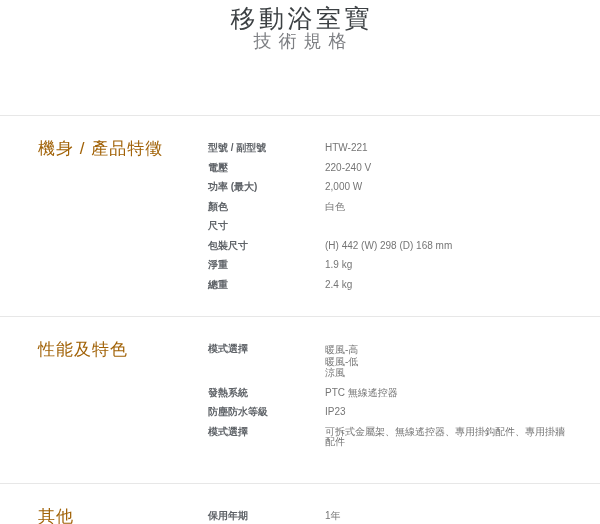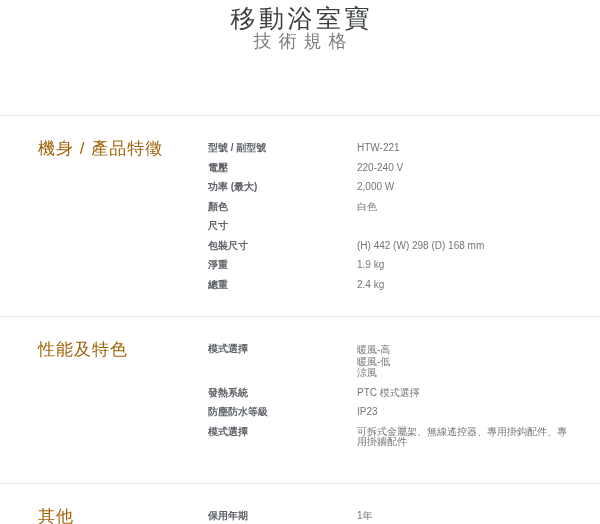--- a/index.html
+++ b/index.html
@@ -58,21 +58,20 @@
     margin-top: -3px;
     line-height: 18px;
   }
   .rows { flex: 1; }
   .row {
     display: flex;
     align-items: flex-start;
     margin-bottom: 9px;
     font-size: 10px;
     line-height: 10.5px;
-    gap: 32px;
   }
   .row:last-child { margin-bottom: 0; }
   .spec-label {
     width: 117px;
     flex-shrink: 0;
     font-weight: bold;
     color: #5f6368;
   }
   .spec-value {
     flex: 1;
@@ -138,21 +137,21 @@
     <div class="row">
       <div class="spec-label">模式選擇</div>
       <div class="spec-value">
         <span class="value-line">暖風-高</span>
         <span class="value-line">暖風-低</span>
         <span class="value-line">涼風</span>
       </div>
     </div>
     <div class="row">
       <div class="spec-label">發熱系統</div>
-      <div class="spec-value">PTC 模式選擇</div>
+      <div class="spec-value">PTC 無線遙控器</div>
     </div>
     <div class="row">
       <div class="spec-label">防塵防水等級</div>
       <div class="spec-value">IP23</div>
     </div>
     <div class="row">
       <div class="spec-label">模式選擇</div>
       <div class="spec-value">可拆式金屬架、無線遙控器、專用掛鈎配件、專用掛牆配件</div>
     </div>
   </div>

